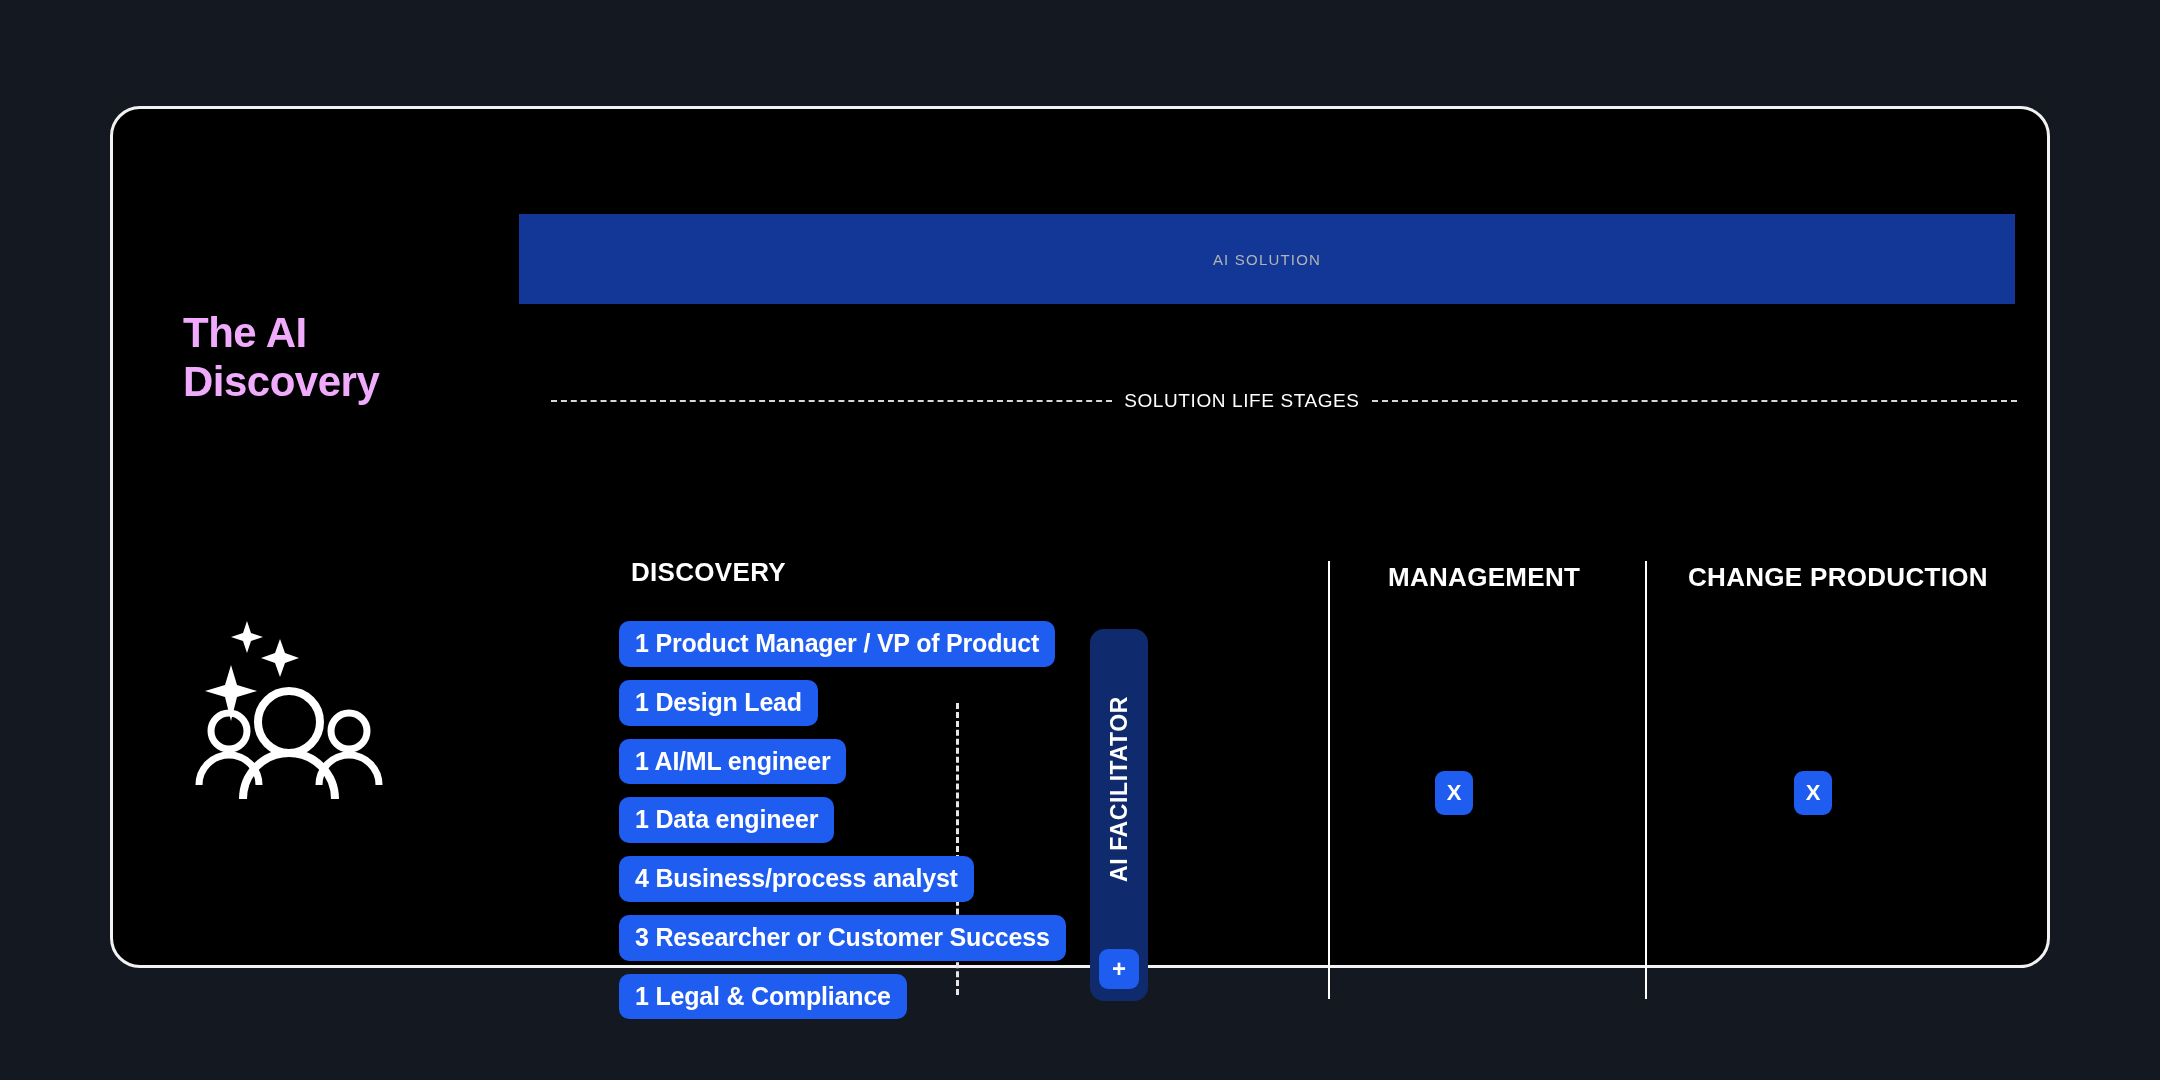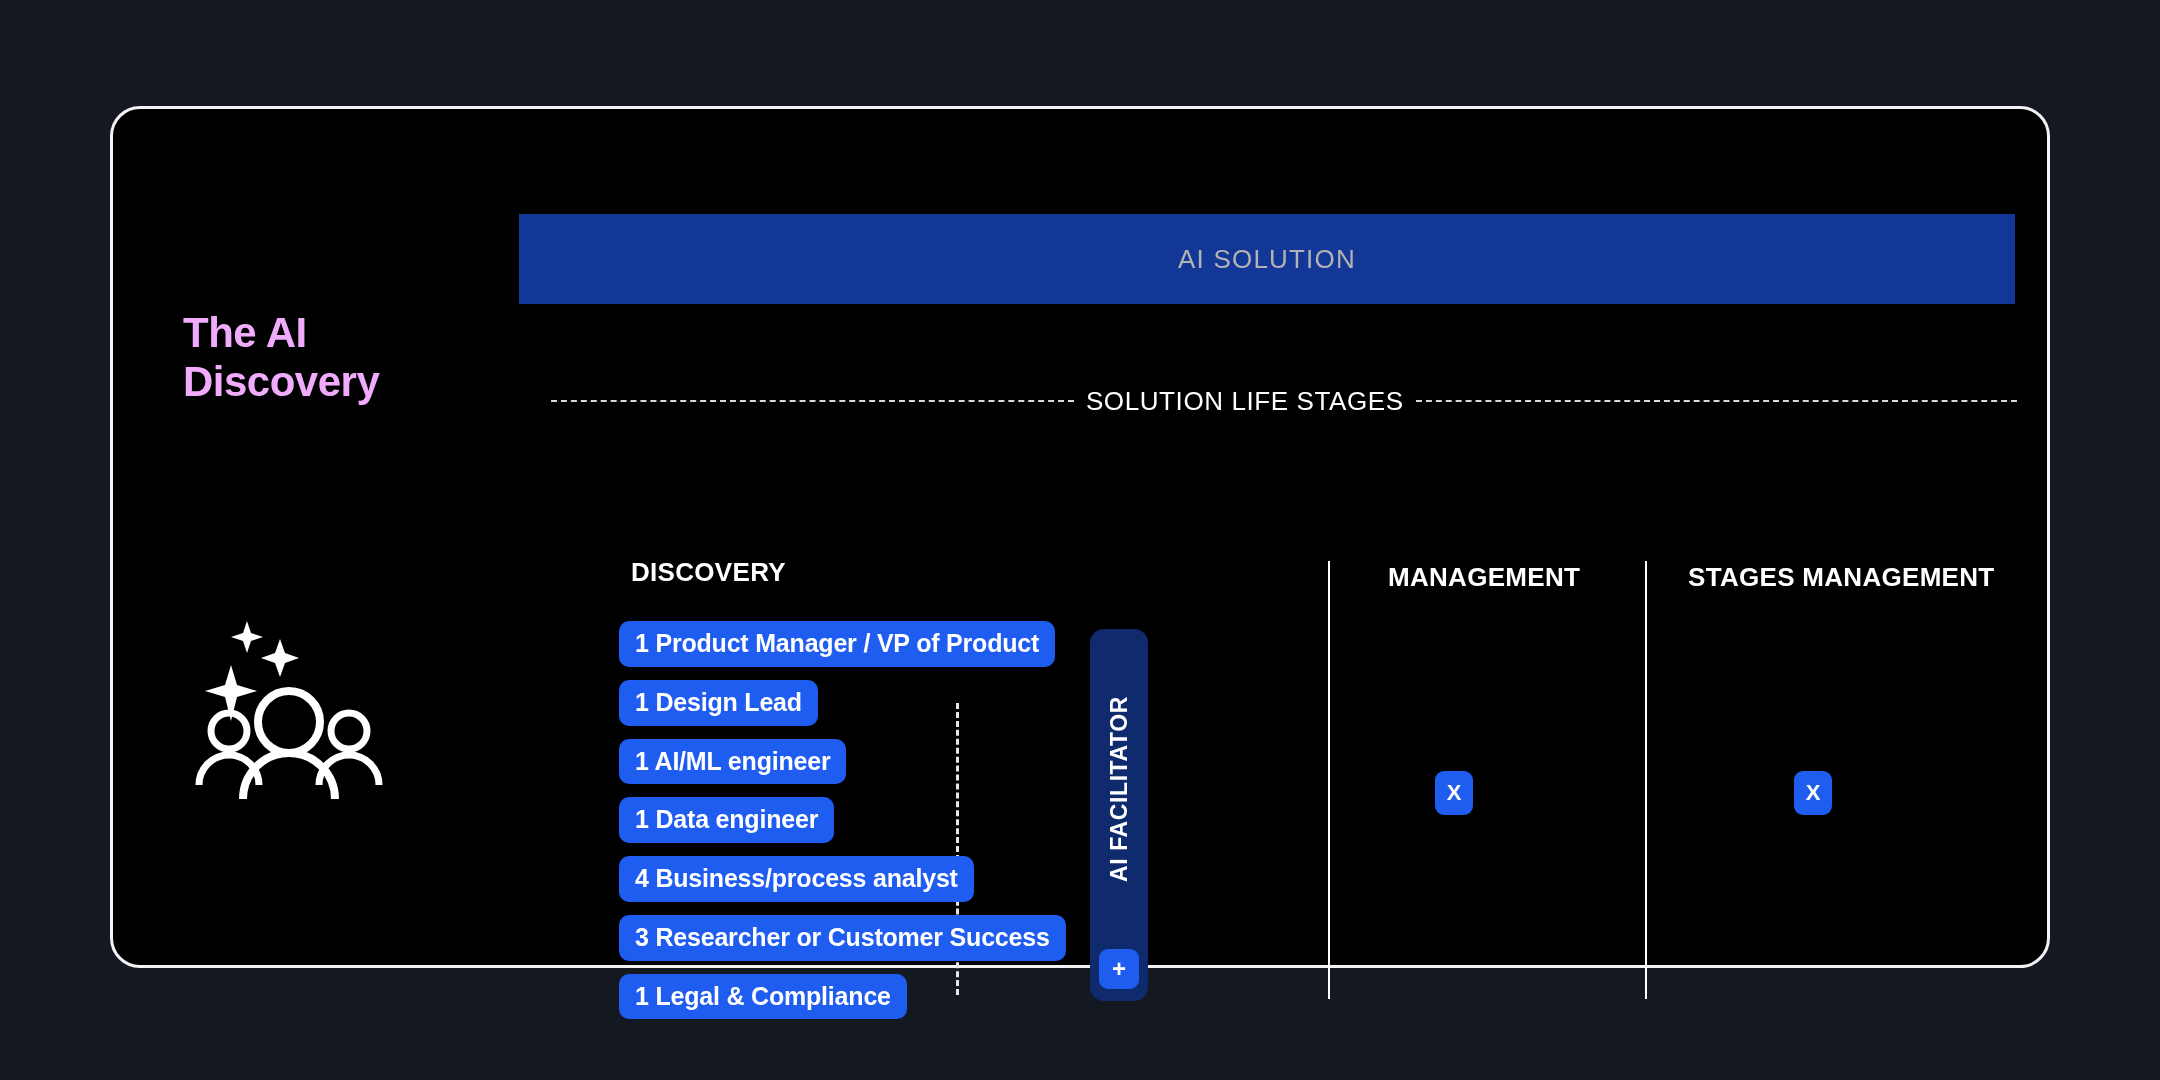--- a/index.html
+++ b/index.html
@@ -61,21 +61,21 @@
     top: 105px;
     width: 1496px;
     height: 90px;
     background: #123796;
     display: flex;
     align-items: center;
     justify-content: center;
   }
   .ai-solution-banner .label {
     color: #b3b3b3;
-    font-size: 26px;
+    font-size: 15px;
     letter-spacing: 1.2px;
     font-weight: normal;
   }
 
   
   .life-stages {
     position: absolute;
     left: 438px;
     top: 280px;
     width: 1466px;
@@ -86,21 +86,21 @@
   }
   .life-stages .dash {
     flex: 1 1 auto;
     height: 0;
     border-top: 2px dashed #d8d8d8;
   }
   .life-stages .dash.left  { flex-grow: 1; }
   .life-stages .dash.right { flex-grow: 1.15; }
   .life-stages .ls-label {
     color: #ffffff;
-    font-size: 26px;
+    font-size: 19px;
     letter-spacing: 0.6px;
     white-space: nowrap;
   }
 
   
   .stage-head {
     position: absolute;
     color: #ffffff;
     font-size: 26px;
     font-weight: bold;
@@ -249,21 +249,21 @@
     </div>
 
     <div class="life-stages">
       <span class="dash left"></span>
       <span class="ls-label">SOLUTION LIFE STAGES</span>
       <span class="dash right"></span>
     </div>
 
     <div class="stage-head discovery">DISCOVERY</div>
     <div class="stage-head production">MANAGEMENT</div>
-    <div class="stage-head change">STAGES MANAGEMENT</div>
+    <div class="stage-head change">CHANGE PRODUCTION</div>
 
     <div class="col-divider d1"></div>
     <div class="col-divider d2"></div>
     <div class="dashed-v"></div>
 
     <div class="pill-stack">
       <div class="pill">1 Product Manager / VP of Product</div>
       <div class="pill">1 Design Lead</div>
       <div class="pill">1 AI/ML engineer</div>
       <div class="pill">1 Data engineer</div>

